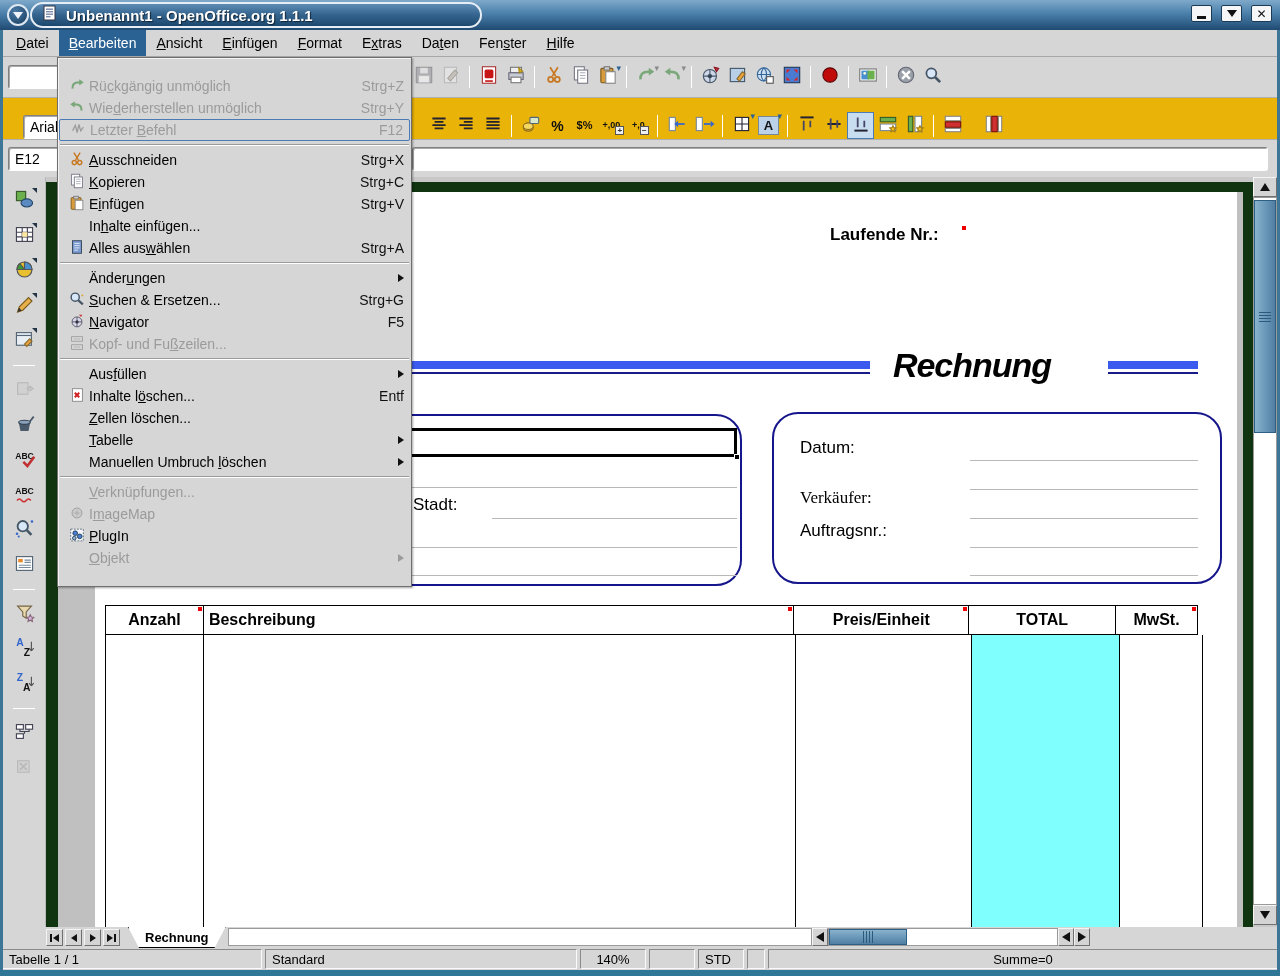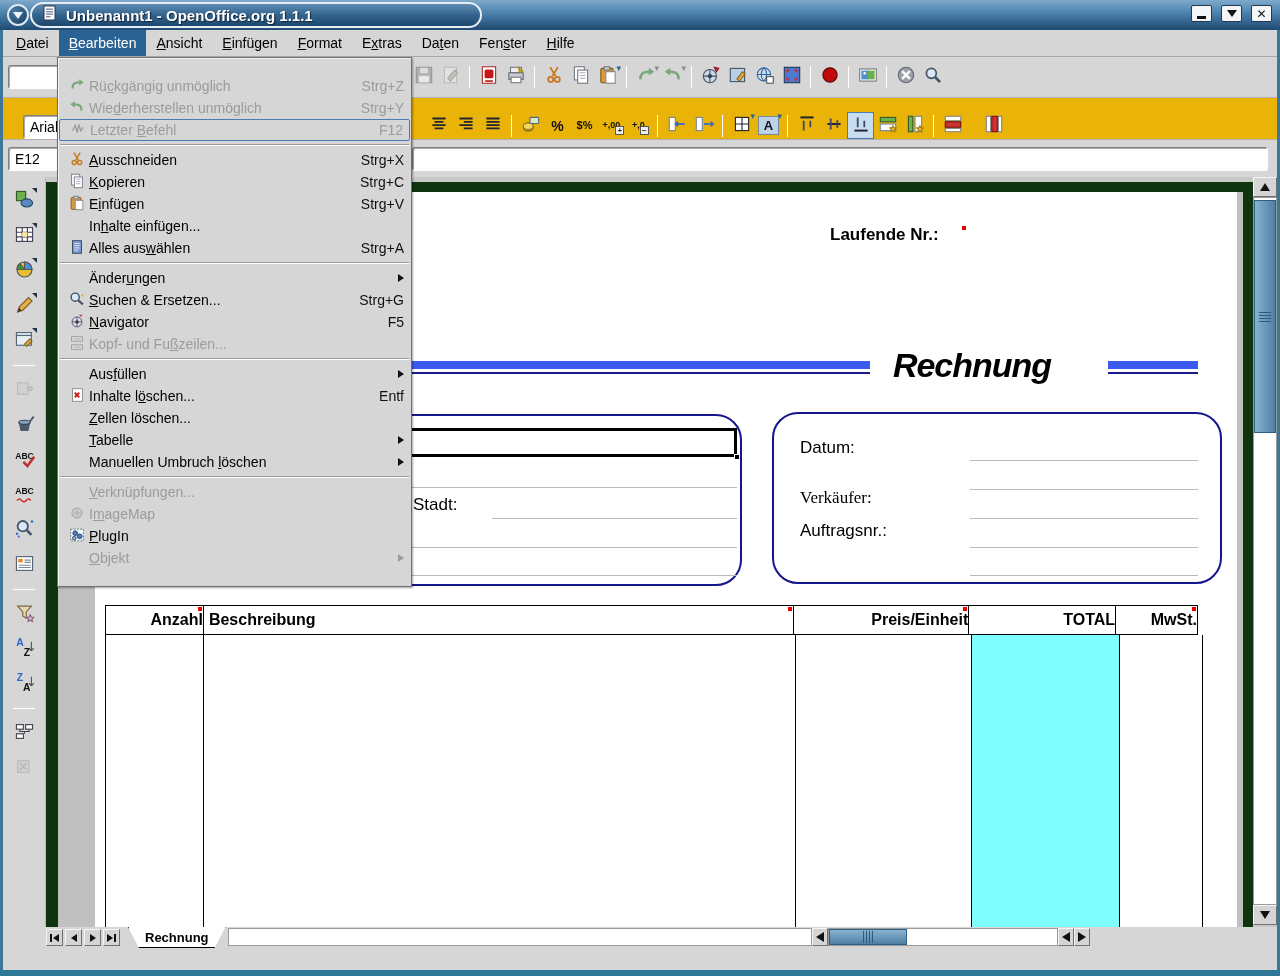--- a/index.html
+++ b/index.html
@@ -71,21 +71,21 @@
   .navyline{height:2px;background:#1a1a8a;}
   .doc-title{left:872px;top:346px;width:200px;text-align:center;font-size:34px;font-weight:bold;font-style:italic;color:#000;letter-spacing:-1px;}
   .rbox{border:2px solid #16168c;border-radius:26px;background:transparent;}
   .selcell{left:107px;top:428px;width:630px;height:29px;border:3px solid #000;background:#fff;}
   .selhandle{left:734px;top:454px;width:6px;height:6px;background:#000;border:1px solid #fff;}
   .fline{height:1px;background:#b8b8b8;}
   .doclabel{font-size:17px;color:#000;}
 
   
   .theadrow{left:105px;top:605px;width:1093px;height:30px;display:flex;border:1px solid #000;background:#fff;}
-  .thcell{height:100%;display:flex;align-items:center;justify-content:flex-end;font-weight:bold;font-size:16px;
+  .thcell{height:100%;display:flex;align-items:center;justify-content:center;font-weight:bold;font-size:16px;
     border-left:1px solid #000;position:relative;color:#000;}
   .thcell:first-child{border-left:none;}
   .thcell.left{justify-content:flex-start;padding-left:5px;}
   .vline{width:1px;background:#000;top:635px;height:292px;}
   .cyancol{left:969px;top:635px;width:146px;height:292px;background:#80ffff;}
 
   
   .sbtn{background:#d4d4d4;border:1px solid;border-color:#f4f4f4 #707070 #707070 #f4f4f4;display:flex;align-items:center;justify-content:center;}
   .tri-up{width:0;height:0;border-left:5px solid transparent;border-right:5px solid transparent;border-bottom:8px solid #111;}
   .tri-down{width:0;height:0;border-left:5px solid transparent;border-right:5px solid transparent;border-top:8px solid #111;}
@@ -666,20 +666,39 @@
         </div>
     </div>
     <div class="sbtn" style="width:16px;margin:1px 0 2px 0;">
         <div class="tri-left"></div>
       </div>
     <div class="sbtn" style="width:16px;margin:1px 0 2px 0;">
         <div class="tri-right"></div>
       </div>
   </div>
 
+  <div class="abs statusbar">
+    <div class="sfield" style="width:260px;">
+        <span>Tabelle 1 / 1</span>
+      </div>
+    <div class="sfield" style="width:312px;">
+        <span>Standard</span>
+      </div>
+    <div class="sfield" style="width:66px;justify-content:center;">
+        <span>140%</span>
+      </div>
+    <div class="sfield" style="width:46px;"></div>
+    <div class="sfield" style="width:46px;">
+        <span>STD</span>
+      </div>
+    <div class="sfield" style="width:18px;"></div>
+    <div class="sfield" style="flex:1;justify-content:center;">
+        <span>Summe=0</span>
+      </div>
+  </div>
 
   <div class="abs bottombar"></div>
   <div class="abs sideL"></div>
   <div class="abs sideR"></div>
 
   <div class="abs dropdown" id="editmenu">
       <div class="mitem dis">
         <span class="mico">
           <span><svg width="18" height="18" viewBox="0 0 20 20">
               <path d="M5 14 q-.5 -7 7 -7 l3.5 0" fill="none" stroke="#7aa87a" stroke-width="2.4"></path>

